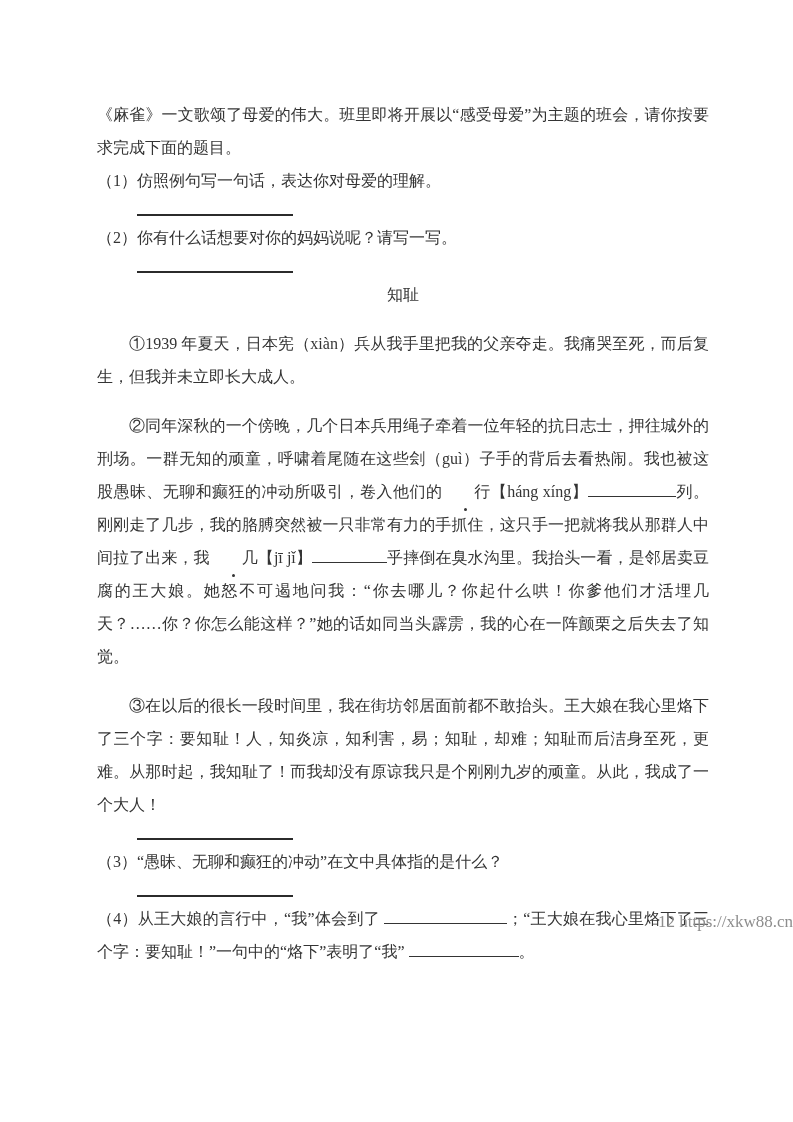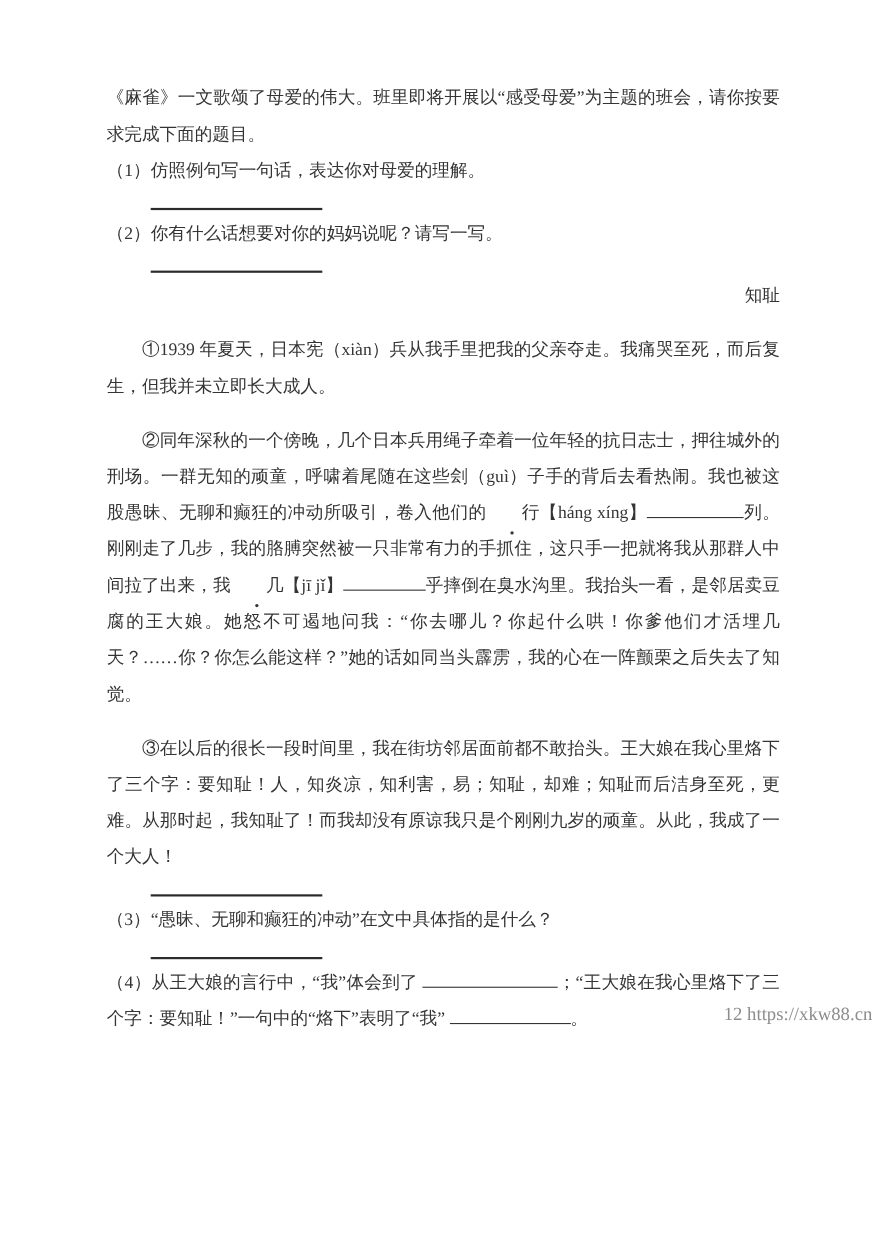--- a/index.html
+++ b/index.html
@@ -3,31 +3,31 @@
 <meta charset="utf-8">
 <style>
   * { box-sizing: border-box; }
   html, body { margin: 0; padding: 0; background: #ffffff; }
   .page {
     position: relative;
     width: 793px;
     height: 962px;
     margin: 0 auto;
     background: #ffffff;
-    padding: 73px 84px 0 97px;
+    padding: 98px 84px 0 97px;
     font-family: "Liberation Serif", "DejaVu Serif", serif;
     font-size: 16px;
     line-height: 33px;
     color: #343434;
     overflow: hidden;
   }
   p { margin: 0; text-align: justify; }
   .para { margin-top: 16px; }
   .indent { text-indent: 2em; }
-  .passage-title { text-align: right; margin-top: 4px; }
+  .passage-title { text-align: center; margin-top: 4px; }
   .q10-header { margin-top: 4px; }
   
   .answer-line {
     width: 156px;
     height: 0;
     border-bottom: 2px solid #2b2b2b;
     margin: 17px 0 5px 40px;
   }
   
   .blank {

